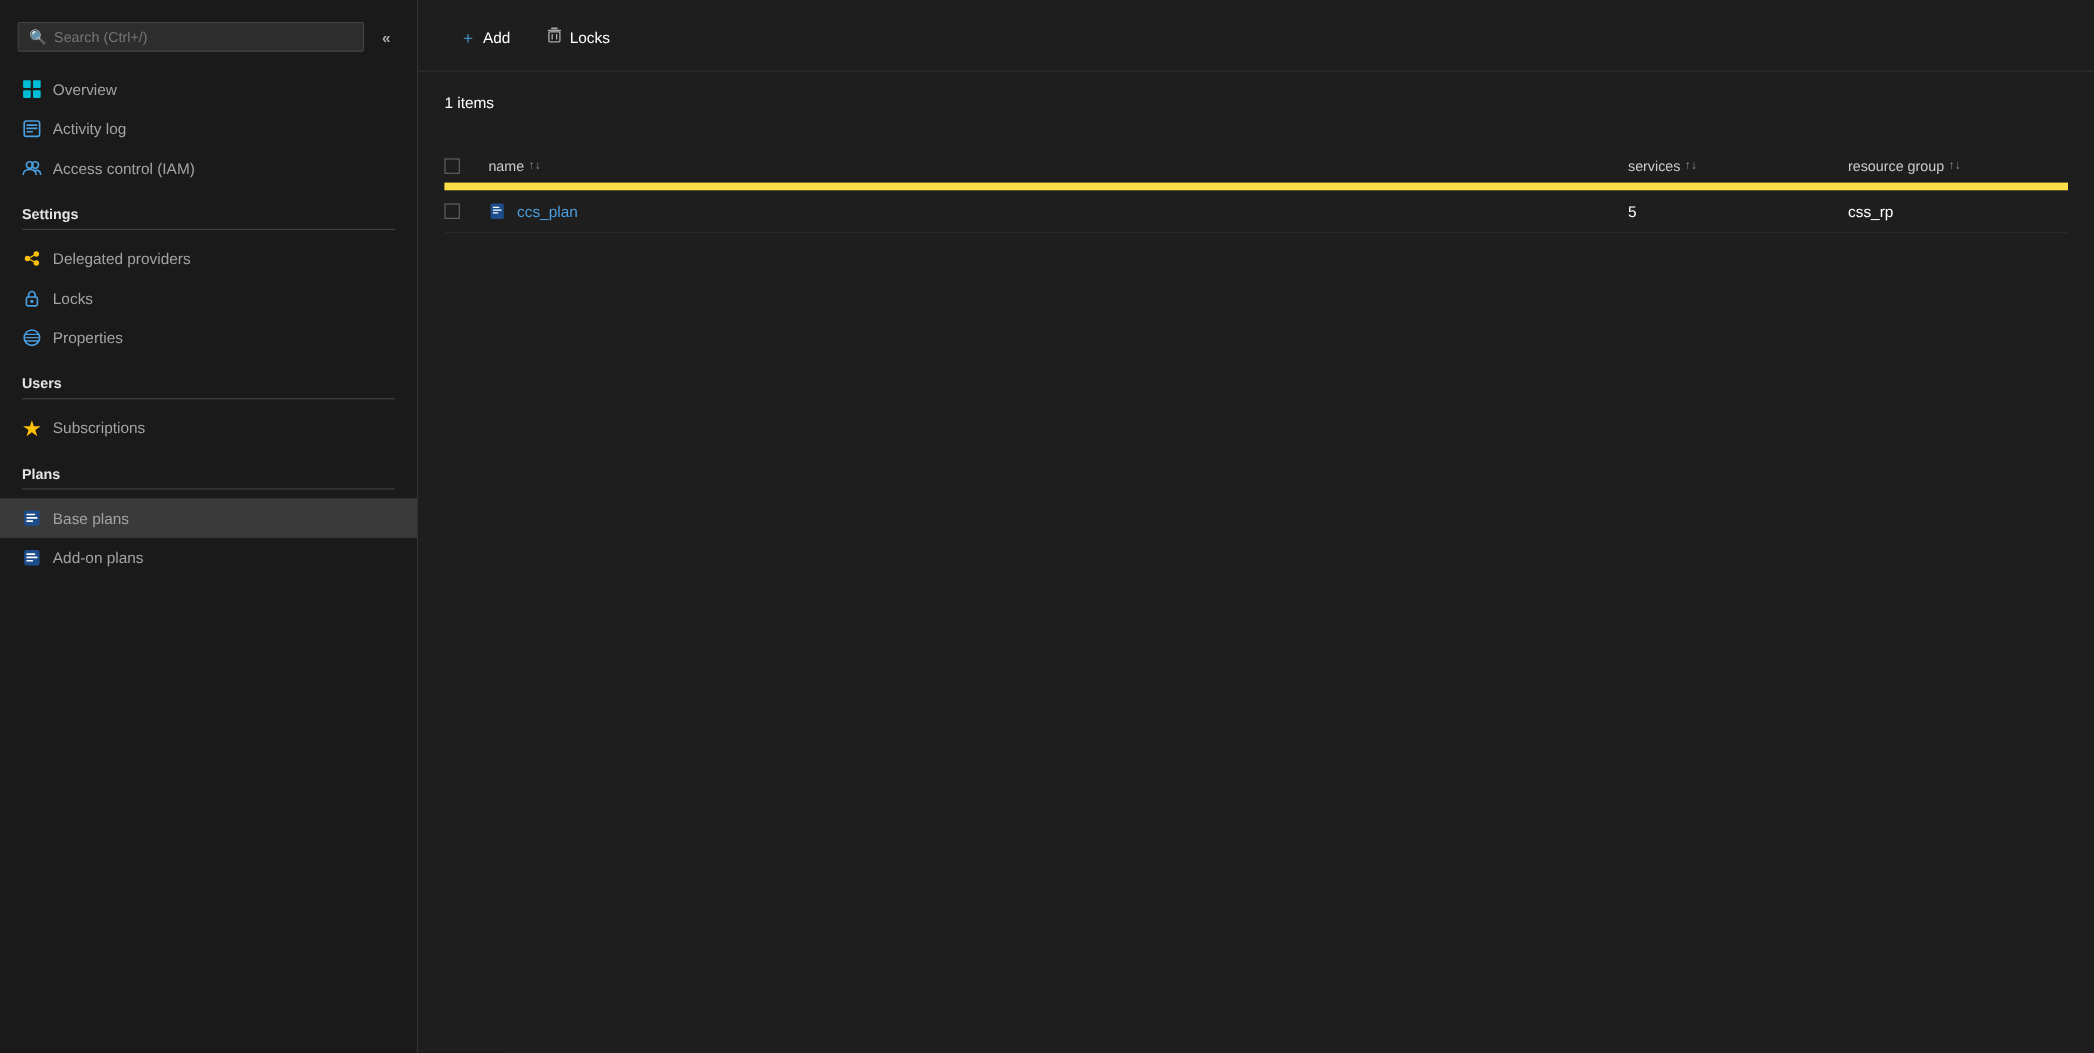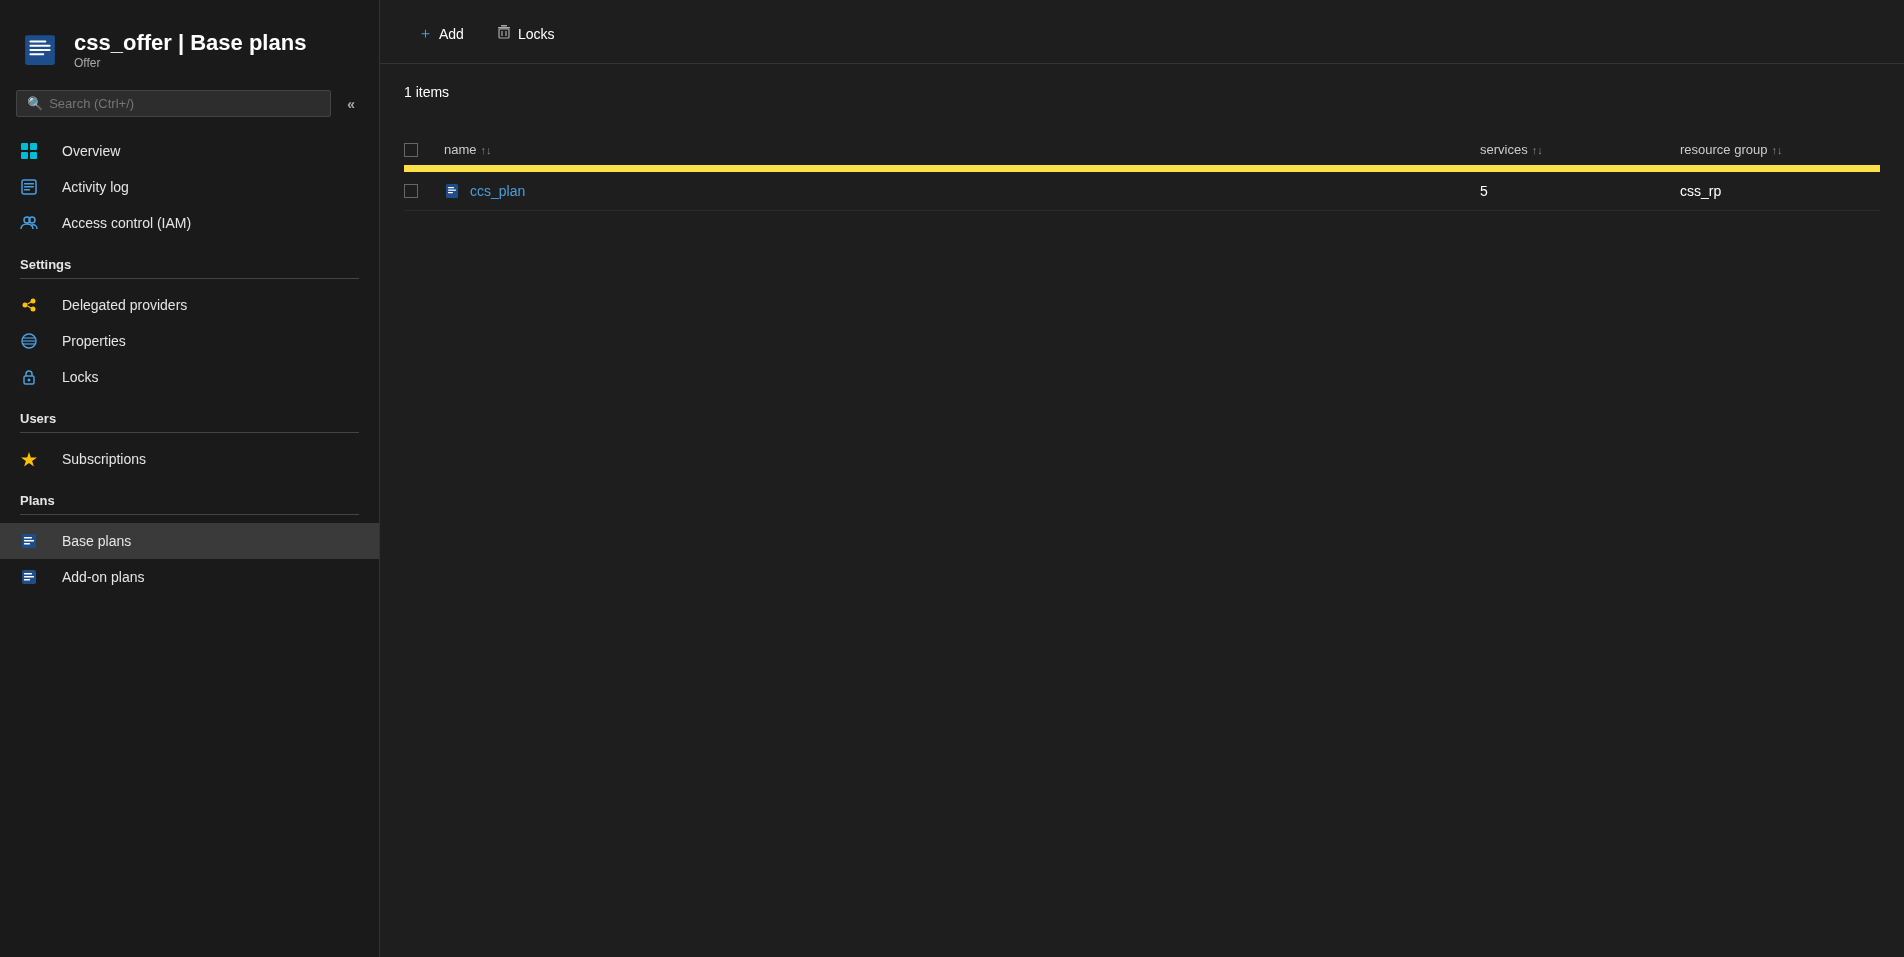--- a/index.html
+++ b/index.html
@@ -87,24 +87,24 @@
     .collapse-btn {
       color: #aaa;
       cursor: pointer;
       font-size: 14px;
       padding: 4px 8px;
       font-weight: bold;
     }
     .nav-item {
       display: flex;
       align-items: center;
-      gap: 24px;
+      gap: 10px;
       padding: 9px 20px;
       cursor: pointer;
-      color: #e5e5e5;
+      color: #a3a3a3;
       font-size: 14px;
       transition: background 0.1s;
     }
     .nav-item.active {
       background: #3a3a3a;
     }
     .nav-icon {
       width: 18px;
       height: 18px;
       display: flex;
@@ -231,35 +231,20 @@
     .icon-blue { color: #4a9fe0; }
     .icon-teal { color: #00bcd4; }
   </style>
 </head>
 <body>
 
 <div class="layout">
 
   <div class="sidebar">
 
-    <div class="sidebar-header">
-      <div class="sidebar-header-icon">
-        <svg viewBox="0 0 32 32" fill="none" xmlns="http://www.w3.org/2000/svg">
-          <rect x="2" y="2" width="28" height="28" rx="2" fill="#1e4d8c"></rect>
-          <rect x="6" y="7" width="16" height="2" rx="1" fill="white"></rect>
-          <rect x="6" y="11" width="20" height="2" rx="1" fill="white"></rect>
-          <rect x="6" y="15" width="20" height="2" rx="1" fill="white"></rect>
-          <rect x="6" y="19" width="14" height="2" rx="1" fill="white"></rect>
-        </svg>
-      </div>
-      <div class="sidebar-header-text">
-        <div class="sidebar-header-title">css_offer | Base plans</div>
-        <div class="sidebar-header-subtitle">Offer</div>
-      </div>
-    </div>
 
     <div class="search-row">
       <div class="search-box">
         <span class="search-icon-wrap">🔍</span>
         <input type="text" placeholder="Search (Ctrl+/)" style="">
       </div>
       <span class="collapse-btn">«</span>
     </div>
 
     <div class="nav-item">
@@ -311,38 +296,38 @@
           <line x1="7.5" y1="10" x2="11" y2="12" stroke="#ffc107" stroke-width="1.2"></line>
         </svg>
       </span>
       <span>Delegated providers</span>
     </div>
 
 
     <div class="nav-item">
       <span class="nav-icon icon-blue">
         <svg width="18" height="18" viewBox="0 0 18 18" fill="none">
+          <rect x="4" y="8" width="10" height="8" rx="1.5" fill="none" stroke="#4a9fe0" stroke-width="1.5"></rect>
+          <path d="M6 8V6a3 3 0 016 0v2" stroke="#4a9fe0" stroke-width="1.5" fill="none"></path>
+          <circle cx="9" cy="12" r="1.5" fill="#4a9fe0"></circle>
+        </svg>
+      </span>
+      <span>Locks</span>
+    </div>
+
+    <div class="nav-item">
+      <span class="nav-icon icon-blue">
+        <svg width="18" height="18" viewBox="0 0 18 18" fill="none">
           <circle cx="9" cy="9" r="7" fill="none" stroke="#4a9fe0" stroke-width="1.5"></circle>
           <line x1="3" y1="6" x2="15" y2="6" stroke="#4a9fe0" stroke-width="1.2"></line>
           <line x1="3" y1="9" x2="15" y2="9" stroke="#4a9fe0" stroke-width="1.2"></line>
           <line x1="3" y1="12" x2="15" y2="12" stroke="#4a9fe0" stroke-width="1.2"></line>
         </svg>
       </span>
       <span>Properties</span>
-    </div>
-
-    <div class="nav-item">
-      <span class="nav-icon icon-blue">
-        <svg width="18" height="18" viewBox="0 0 18 18" fill="none">
-          <rect x="4" y="8" width="10" height="8" rx="1.5" fill="none" stroke="#4a9fe0" stroke-width="1.5"></rect>
-          <path d="M6 8V6a3 3 0 016 0v2" stroke="#4a9fe0" stroke-width="1.5" fill="none"></path>
-          <circle cx="9" cy="12" r="1.5" fill="#4a9fe0"></circle>
-        </svg>
-      </span>
-      <span>Locks</span>
     </div>
 
     <div class="section-label">Users</div>
     <hr class="section-divider">
 
     <div class="nav-item">
       <span class="nav-icon">
         <svg width="18" height="18" viewBox="0 0 18 18" fill="none">
           <path d="M9 2l1.8 5.5H17l-4.9 3.5 1.8 5.5L9 13l-4.9 3.5 1.8-5.5L1 7.5h6.2L9 2z" fill="#ffc107"></path>
         </svg>

